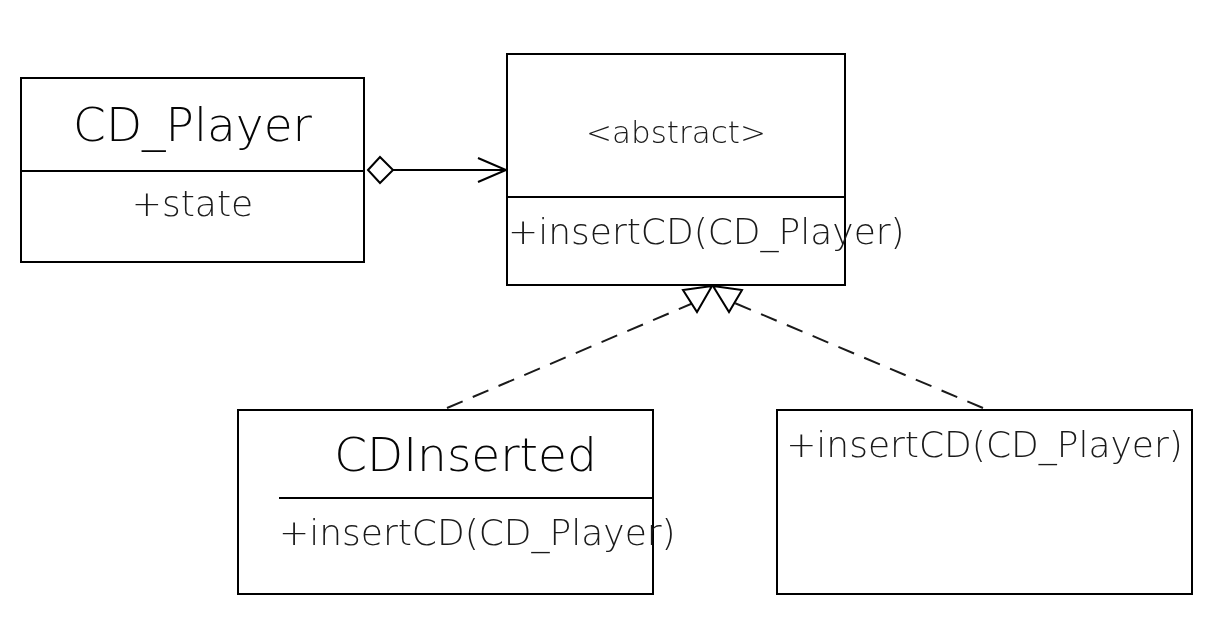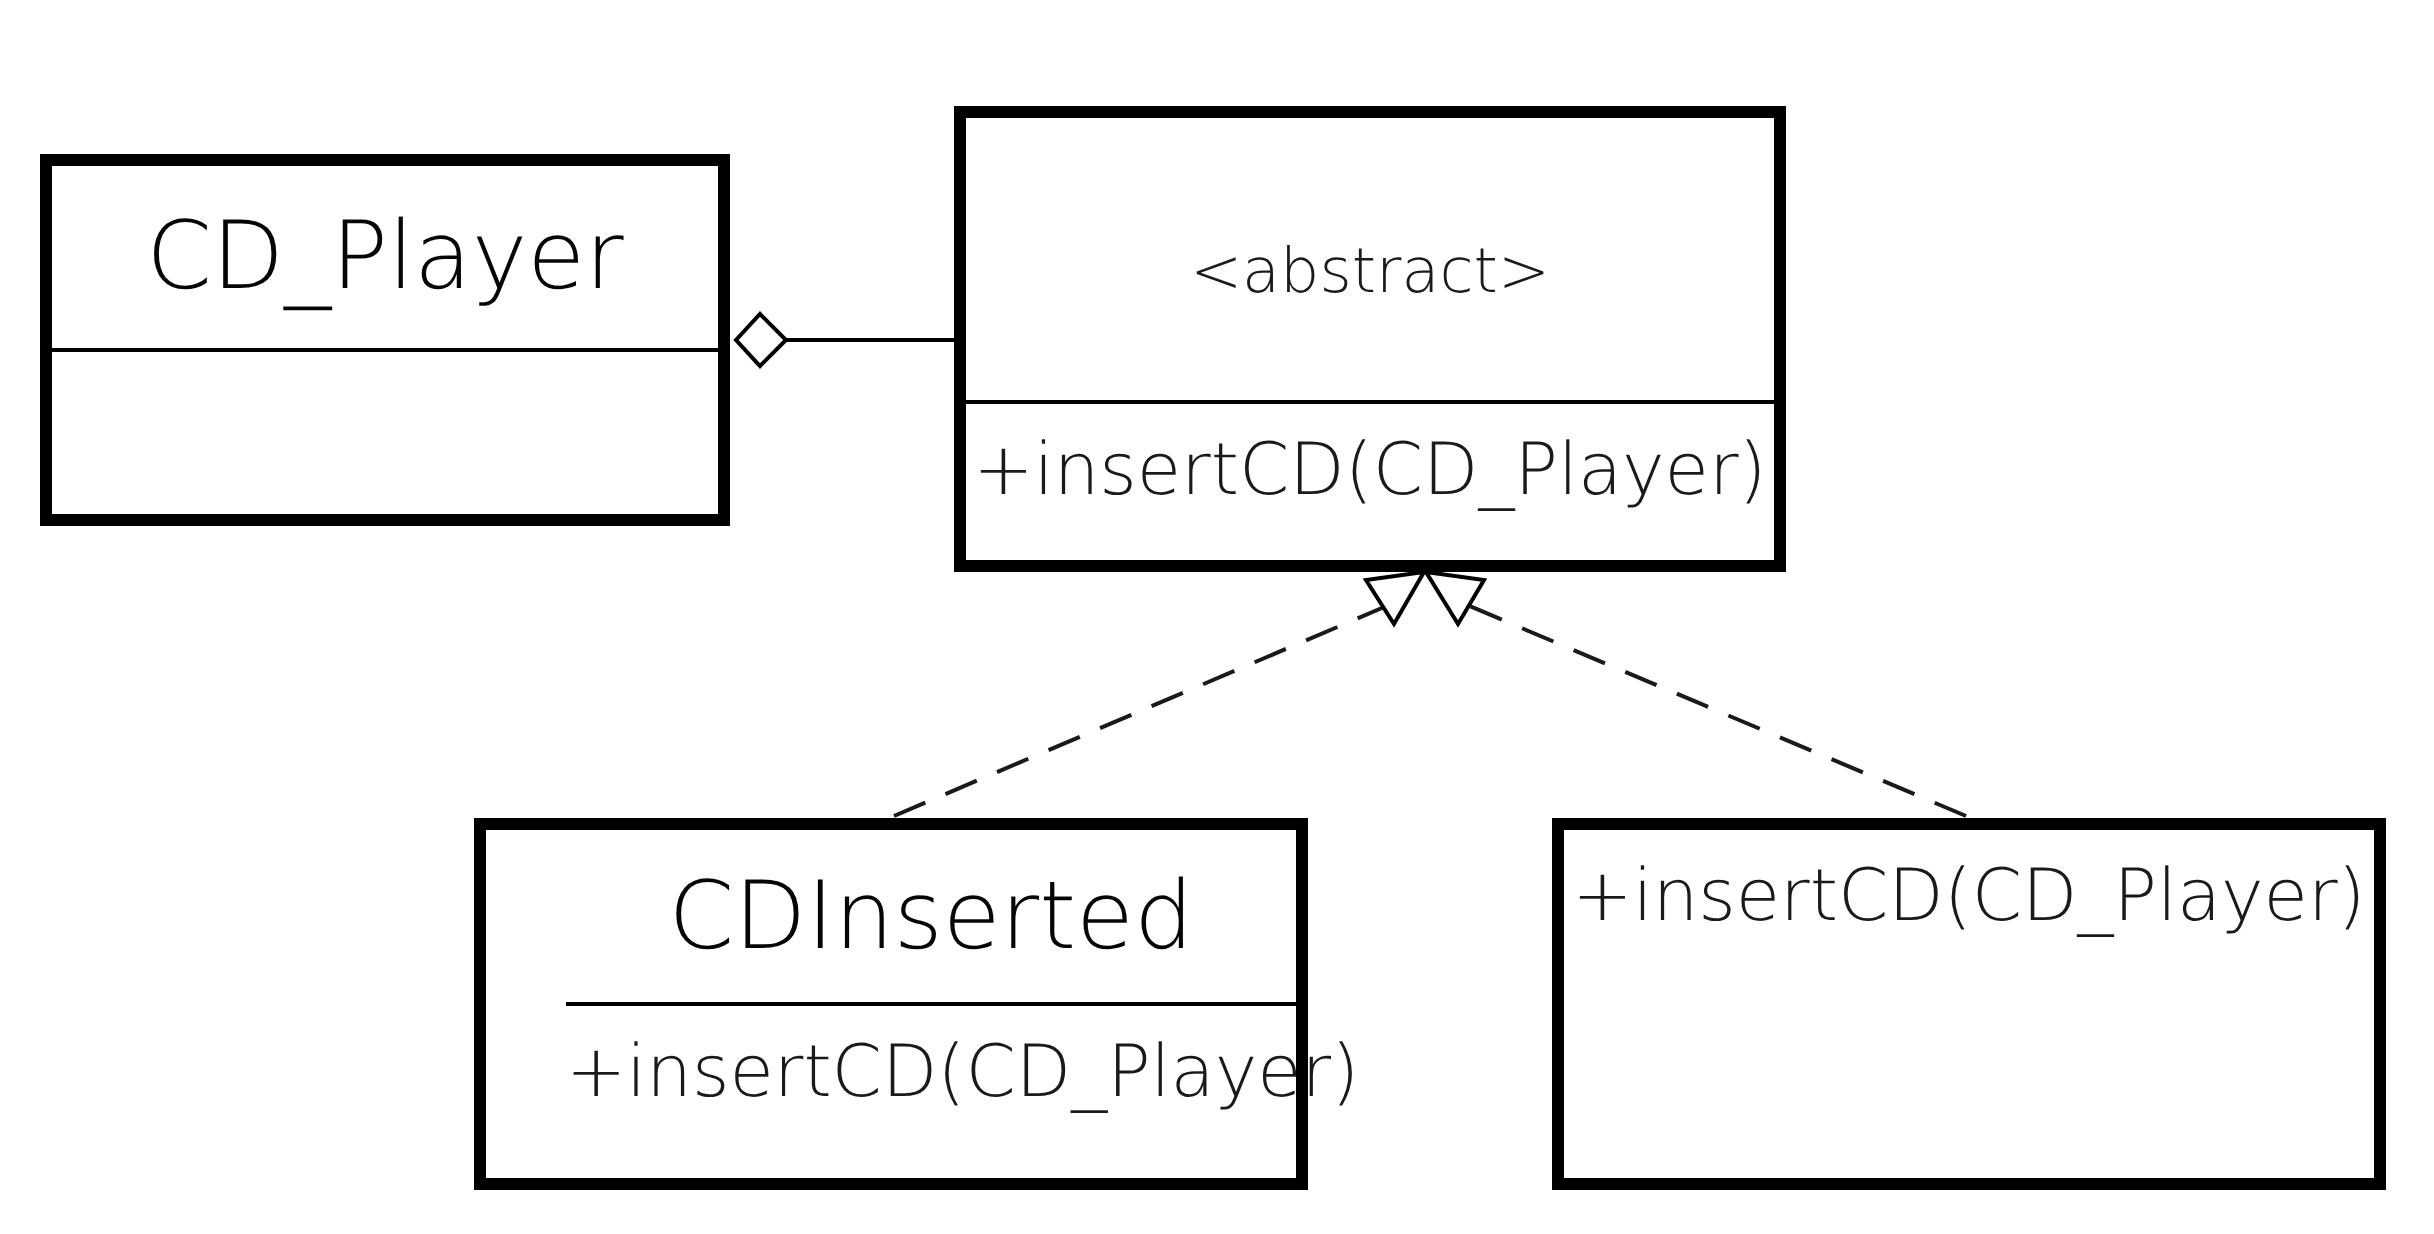--- a/index.html
+++ b/index.html
@@ -20,21 +20,21 @@
     position: absolute;
     left: 0;
     top: 0;
     width: 1217px;
     height: 617px;
     pointer-events: none;
   }
   .uml-class {
     position: absolute;
     box-sizing: border-box;
-    border: 6px solid #000000;
+    border: 2px solid #000000;
     background: #ffffff;
     display: flex;
     flex-direction: column;
   }
   .uml-header {
     box-sizing: border-box;
     display: flex;
     flex-direction: column;
     align-items: center;
     justify-content: center;
@@ -71,21 +71,21 @@
   }
 
   
   #class-cd-player {
     left: 20px;  top: 77px;  width: 345px; height: 186px;
   }
   #class-cd-player .uml-header { height: 93px; }
   #class-cd-player .uml-body   { padding-top: 14px; }
 
   #class-state {
-    left: 477px; top: 53px;  width: 416px; height: 233px;
+    left: 506px; top: 53px;  width: 340px; height: 233px;
   }
   #class-state .uml-header { height: 143px; padding-top: 14px; }
   #class-state .uml-body   { padding-top: 16px; }
 
   #class-cdinserted {
     left: 237px; top: 409px; width: 417px; height: 186px; padding-left: 40px;
   }
   #class-cdinserted .uml-header { height: 88px; }
   #class-cdinserted .uml-body   { padding-top: 16px; }
 
@@ -126,20 +126,23 @@
     <g>
       <line class="edge-dashed" x1="983" y1="408" x2="730" y2="301"></line>
       <polygon class="edge-hollow" points="713,286 742,290 729,312"></polygon>
     </g>
   </svg>
 
   <div class="uml-class" id="class-cd-player">
     <div class="uml-header">
       <span class="class-name">CD_Player</span>
     </div>
+    <div class="uml-body">
+      <span class="member-line">+state</span>
+    </div>
   </div>
 
   <div class="uml-class" id="class-state">
     <div class="uml-header">
       <span class="stereotype">&lt;abstract&gt;</span>
     </div>
     <div class="uml-body">
       <span class="member-line">+insertCD(CD_Player)</span>
     </div>
   </div>

